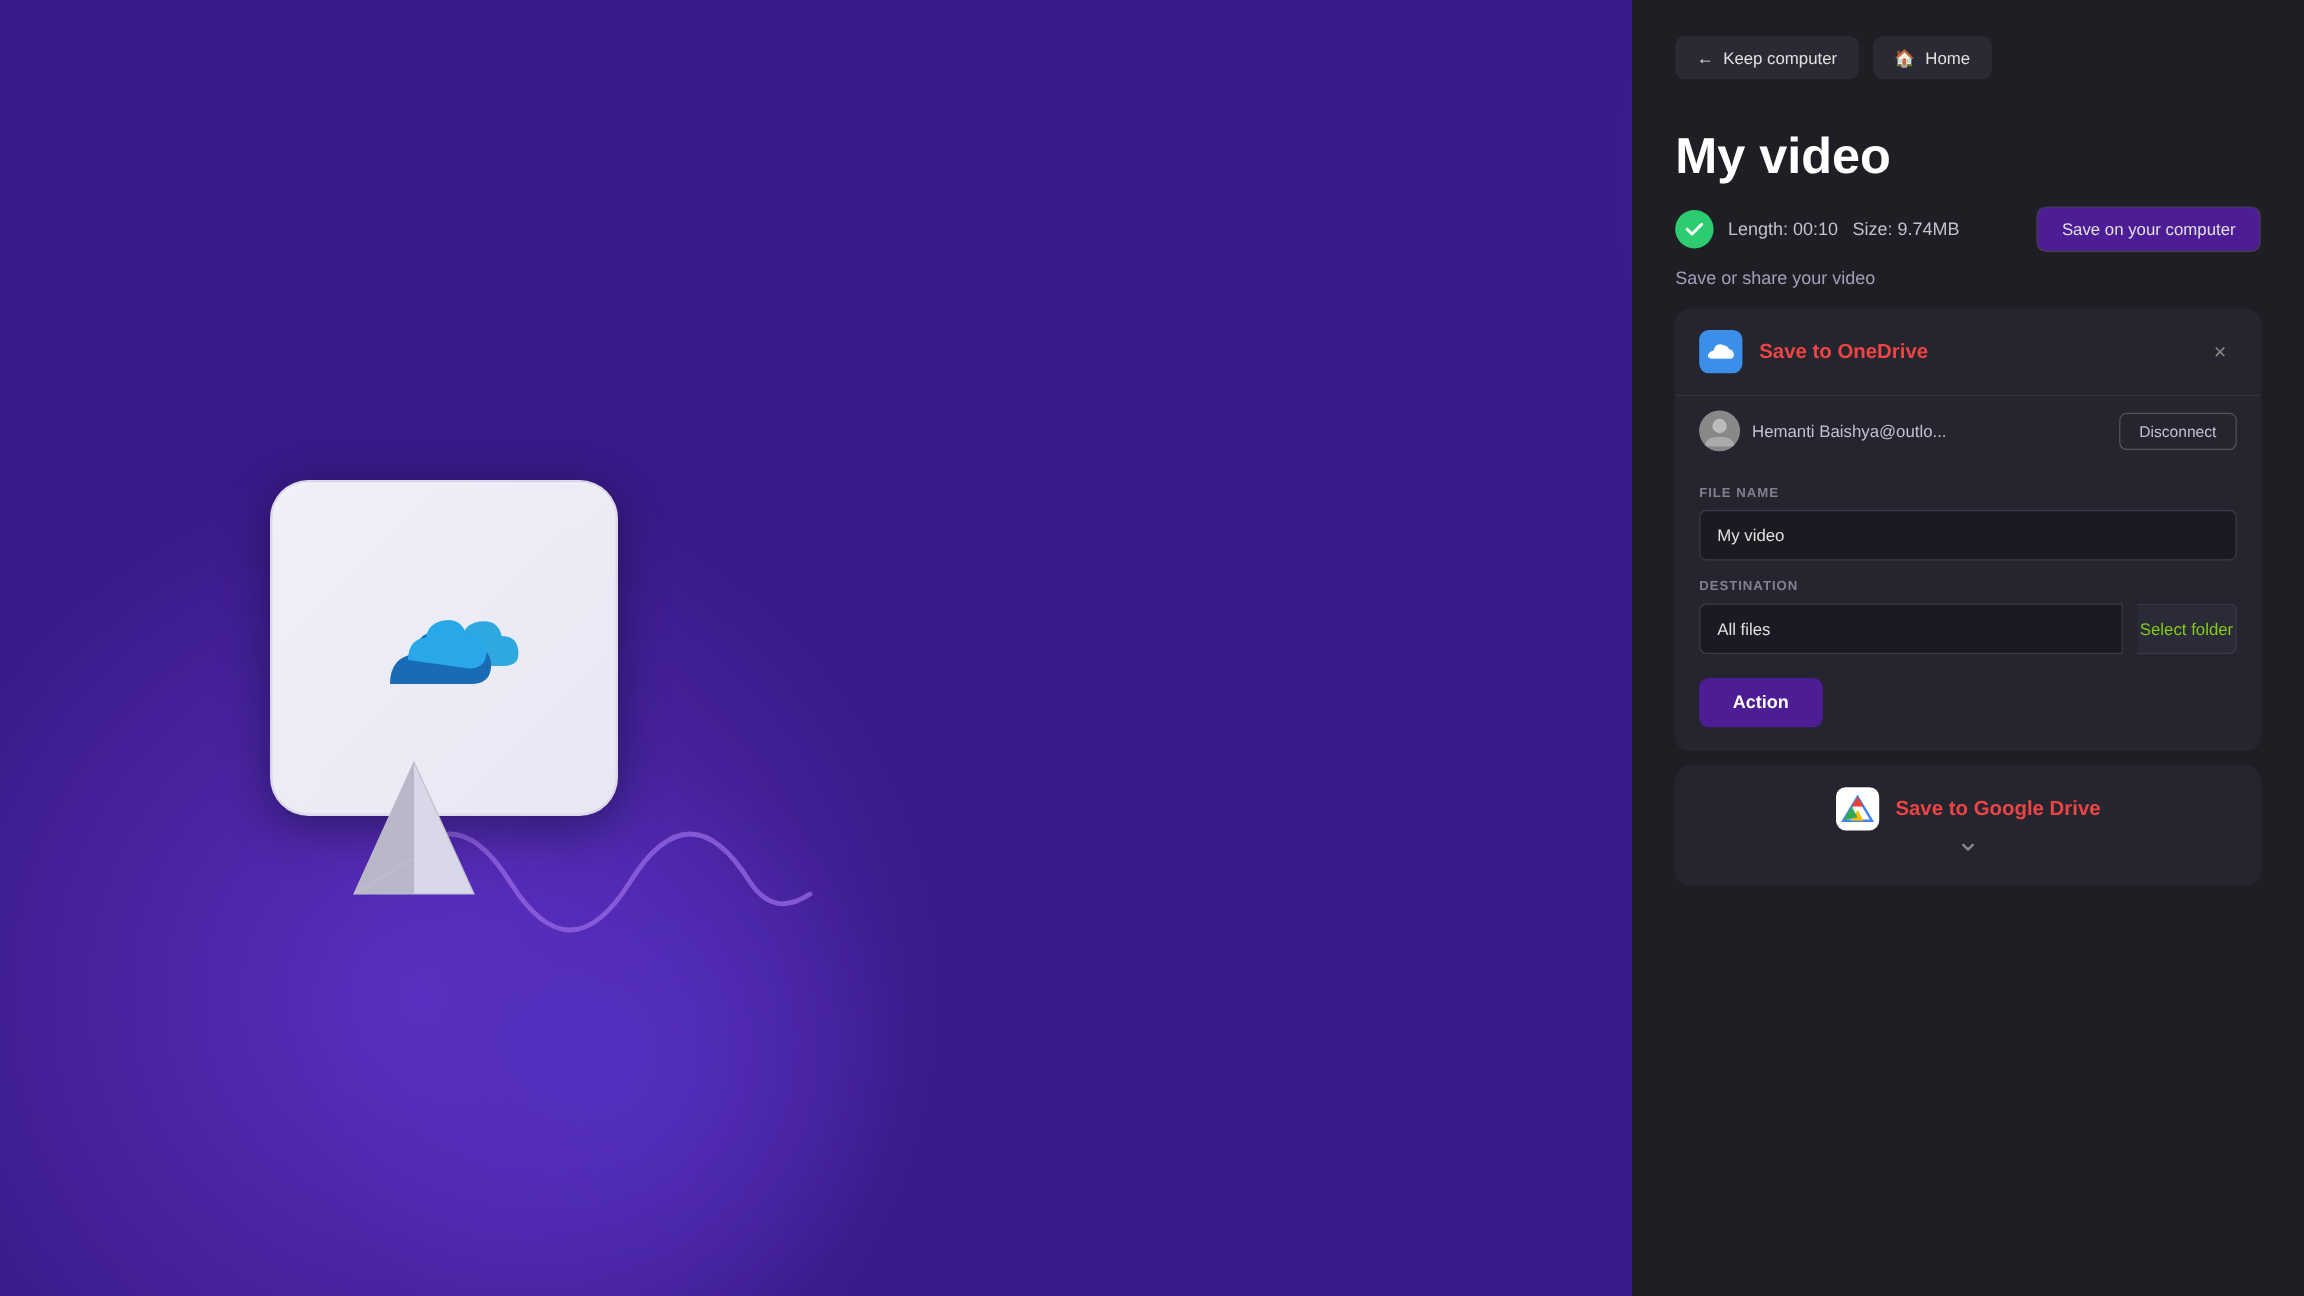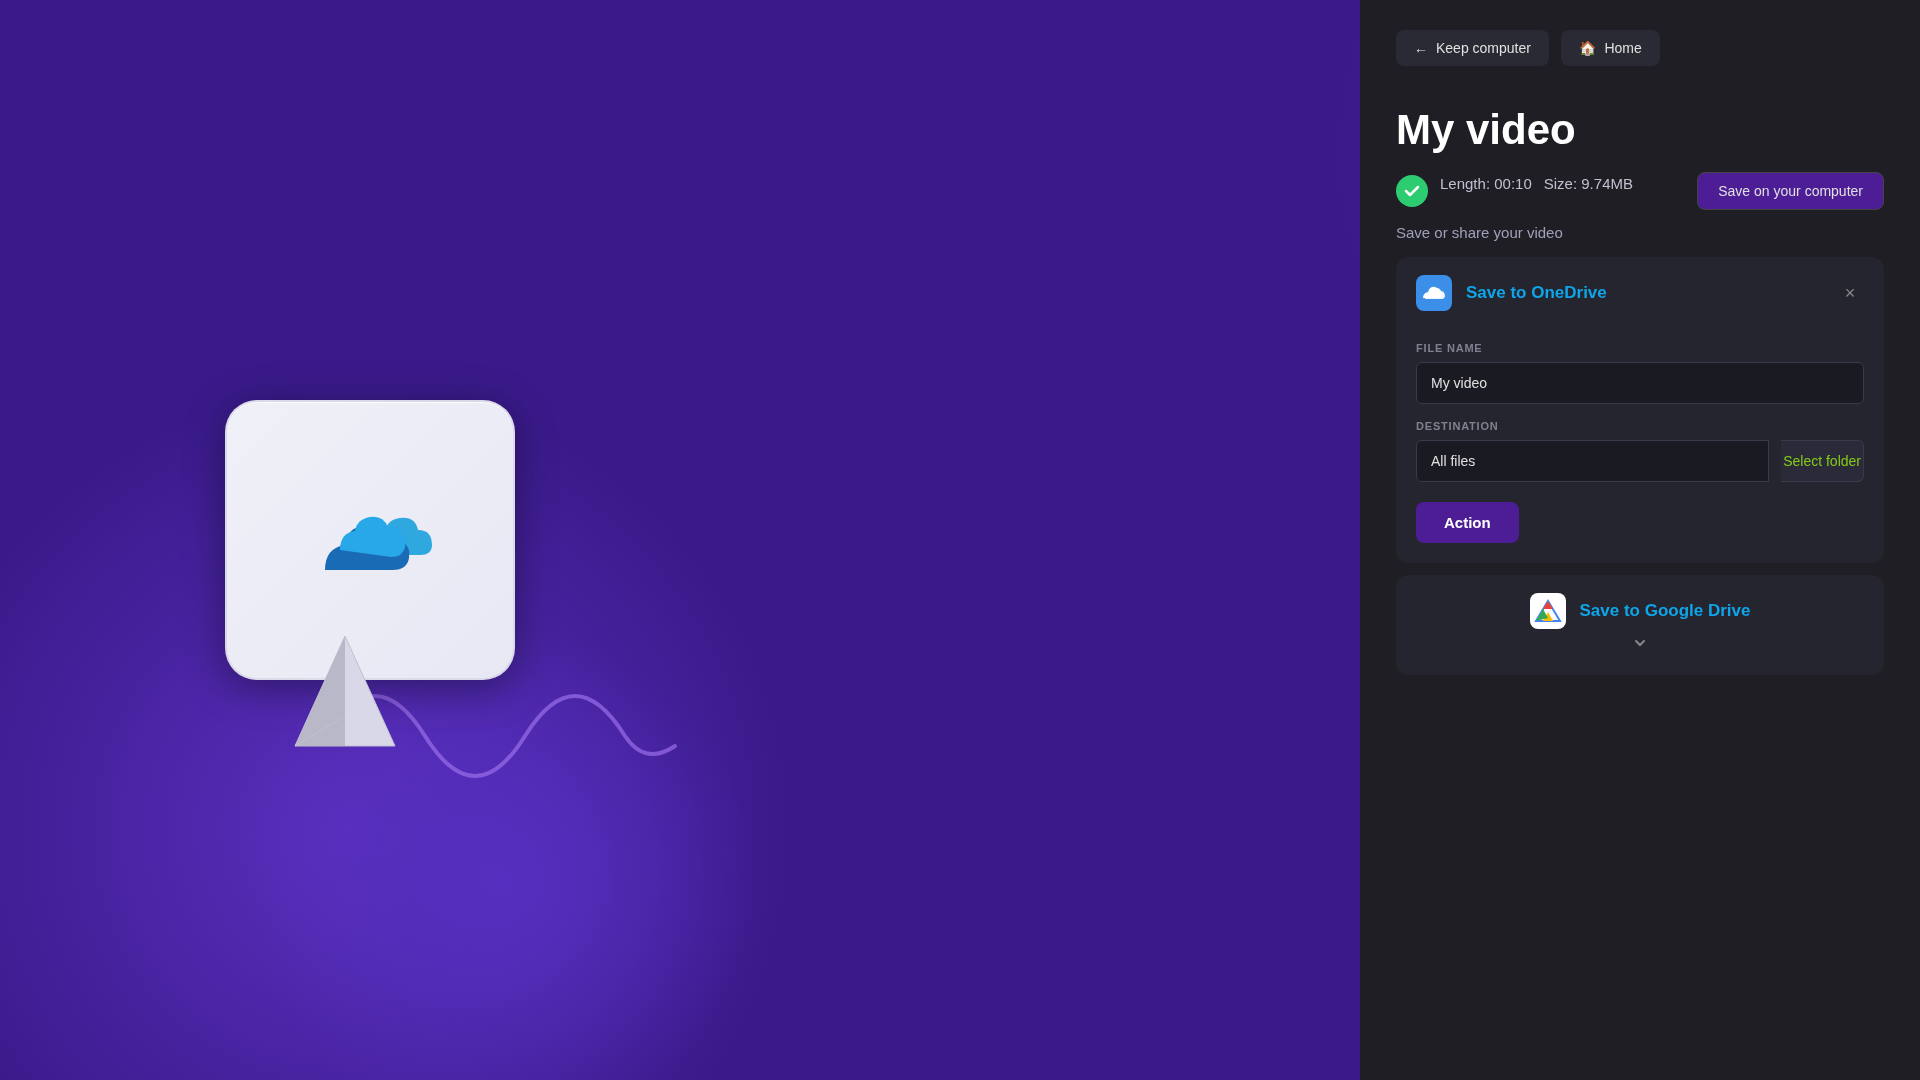--- a/index.html
+++ b/index.html
@@ -146,20 +146,21 @@
     
     .meta-row {
       display: flex;
       align-items: center;
       justify-content: space-between;
       margin-bottom: 14px;
     }
 
     .meta-left {
       display: flex;
+      align-items: center;
       gap: 12px;
     }
 
     .check-circle {
       width: 32px;
       height: 32px;
       background: #2ecc71;
       border-radius: 50%;
       display: flex;
       align-items: center;
@@ -220,21 +221,21 @@
       align-items: center;
       justify-content: center;
       flex-shrink: 0;
     }
 
     .gdrive-icon {
       background: #ffffff;
     }
 
     .service-name {
-      color: #0ea5e9;
+      color: #ef4444;
       font-size: 17px;
       font-weight: 600;
     }
 
     .close-btn, .expand-btn {
       width: 28px;
       height: 28px;
       background: none;
       border: none;
       color: #888;
@@ -449,20 +450,33 @@
           <svg width="22" height="16" viewBox="0 0 22 16">
             <path d="M2 14 Q2 8 7 8 Q8 4 12 3 Q16 2 18 6 Q21 6 22 10 Q22 14 19 14 Z" fill="white" opacity="0.9"></path>
             <path d="M0 13 Q0 8 5 7 Q6 3 9 2 Q13 1 15 5 Q18 5 19 8 Q20 11 17 13 Z" fill="white"></path>
           </svg>
         </div>
         <span class="service-name">Save to OneDrive</span>
       </div>
       <button class="close-btn">×</button>
     </div>
 
+    <div class="account-row">
+      <div class="account-left">
+        <div class="avatar">
+          <svg width="34" height="34" viewBox="0 0 34 34">
+            <circle cx="17" cy="17" r="17" fill="#888"></circle>
+            <circle cx="17" cy="13" r="6" fill="#bbb"></circle>
+            <path d="M5 30 Q5 22 17 22 Q29 22 29 30" fill="#aaa"></path>
+          </svg>
+        </div>
+        <span class="account-email">Hemanti Baishya@outlo...</span>
+      </div>
+      <button class="disconnect-btn">Disconnect</button>
+    </div>
 
     <div class="form-section">
       <div class="field-label">FILE NAME</div>
       <input class="field-input" type="text" value="My video" style="">
 
       <div class="field-label">DESTINATION</div>
       <div class="destination-row">
         <input class="destination-input" type="text" value="All files" style="">
         <button class="select-folder-btn">Select folder</button>
       </div>

